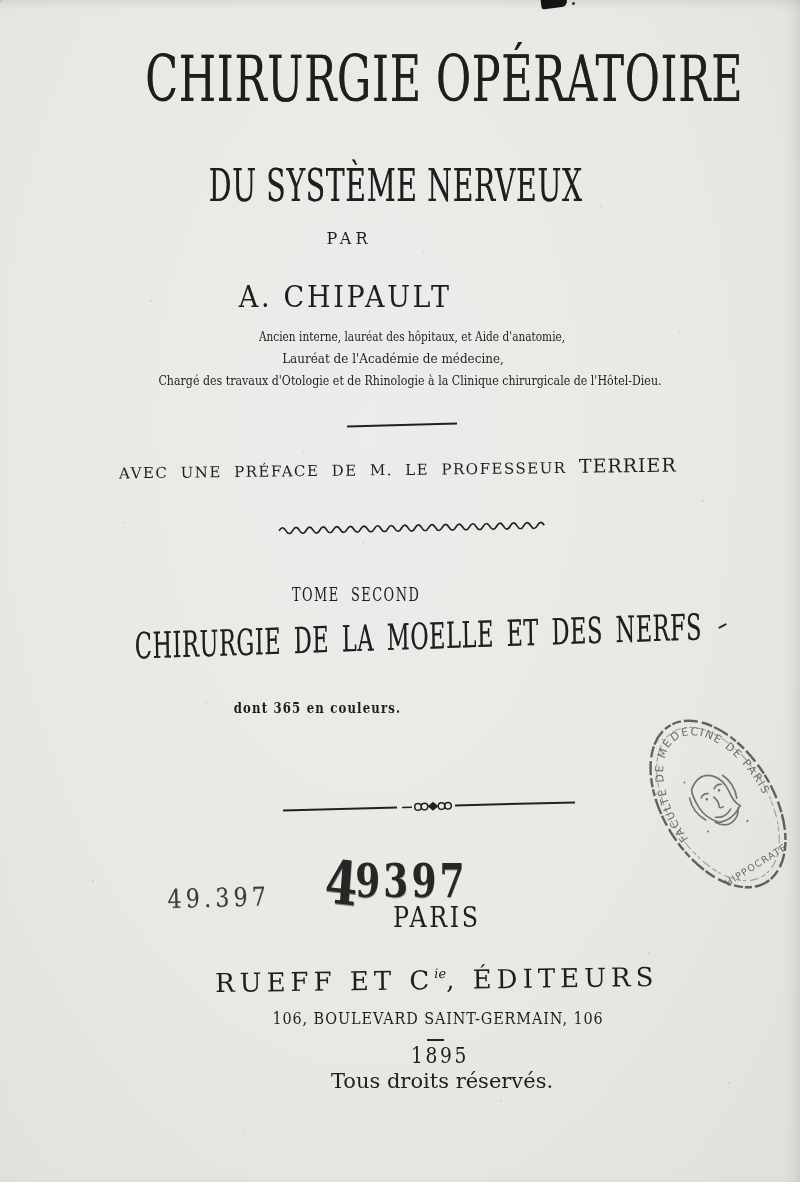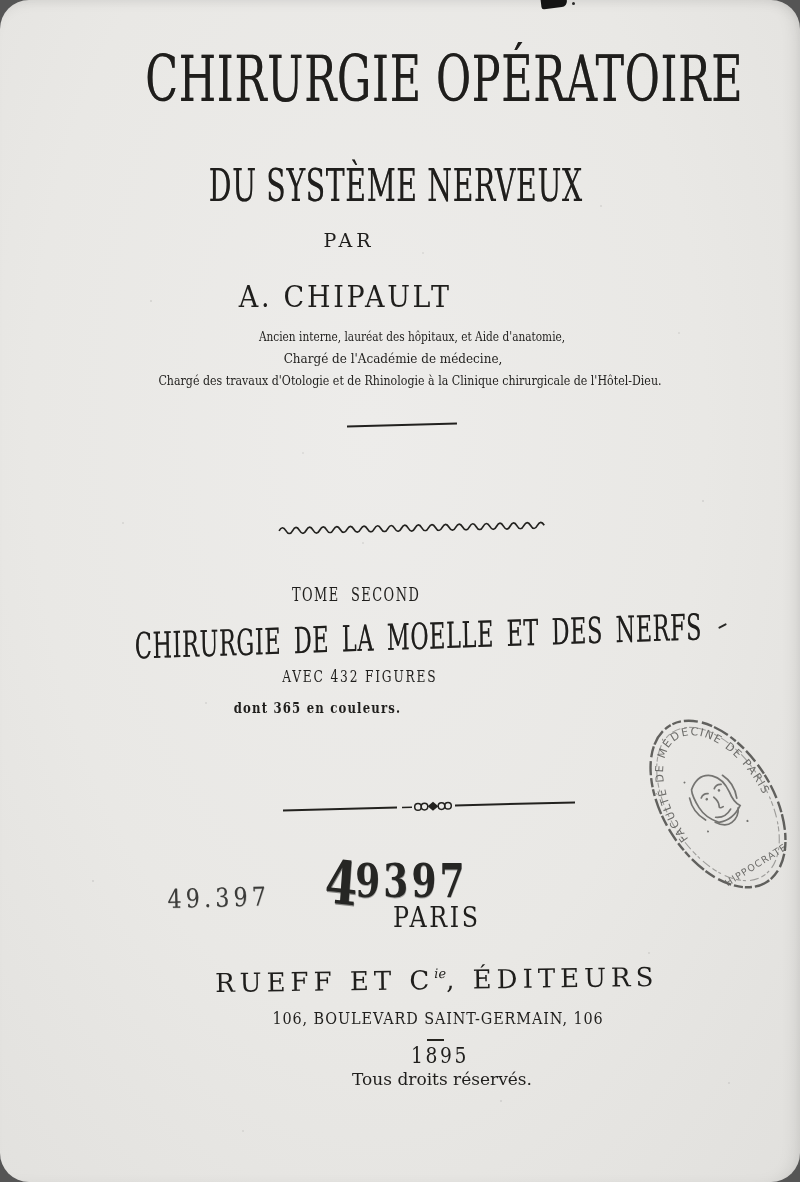--- a/index.html
+++ b/index.html
@@ -2,27 +2,26 @@
 <html><head>
 <meta charset="utf-8">
 <style>
   html,body{margin:0;padding:0;background:#555;}
   .page{
     position:relative;width:800px;height:1182px;overflow:hidden;
     background:radial-gradient(ellipse at 46% 36%, #edecea 0%, #e9e8e5 55%, #e1e0dd 100%);
     font-family:"DejaVu Serif","Liberation Serif",serif;
     color:#1f1e1c;
     box-shadow:inset -10px 0 20px -12px rgba(0,0,0,.18), inset 0 10px 16px -12px rgba(0,0,0,.12);
-    border-radius:29px;
   }
   .line{position:absolute;left:0;right:0;text-align:center;white-space:nowrap;line-height:1;}
   .line>span{display:inline-block;line-height:1;}
   .t1{top:47px;}  .t1>span{font-size:64px;letter-spacing:1px;transform:translateX(-2px) scaleX(.67);text-shadow:0 0 .6px rgba(20,20,20,.55);}
   .t2{top:139px;margin-top:24px;} .t2>span{font-size:45px;letter-spacing:1px;transform:translateX(-4px) scaleX(.63);text-shadow:0 0 .5px rgba(20,20,20,.5);}
-  .par{top:231px;} .par>span{font-size:19px;letter-spacing:4px;transform:translateX(-51px);}
+  .par{top:231px;} .par>span{font-size:16px;letter-spacing:4px;transform:translateX(-51px);}
   .name{top:282px;margin-left:7px;} .name>span{font-size:30px;letter-spacing:3px;transform:translateX(-58px) scaleX(.9);}
   .cred{font-size:12px;}
   .cr1{top:331px;} .cr1>span{transform:translateX(12px) scaleX(.88);}
   .cr2{top:353px;} .cr2>span{transform:translateX(-7px);}
   .cr3{top:374px;font-size:13px;} .cr3>span{transform:translateX(10px) scaleX(.85);}
   .rule1{position:absolute;left:347px;top:424px;width:110px;height:2px;background:#22211f;transform:rotate(-1.6deg);}
   .preface{top:459px;} .preface>span{font-size:15px;letter-spacing:1.5px;word-spacing:6px;transform:translateX(-2px) rotate(-.7deg);}
   .preface .big{font-size:19px;letter-spacing:1px;}
   .wavy{position:absolute;left:278px;top:520px;transform:rotate(-1.2deg);}
   .tome{top:586px;text-align:center;} .tome>span{font-size:18px;letter-spacing:2px;word-spacing:8px;transform:translateX(-44px) scaleX(.72);}
@@ -35,21 +34,21 @@
   .numL{position:absolute;left:325px;top:841px;font-weight:bold;color:#262624;transform:scaleX(.78);transform-origin:left top;white-space:nowrap;}
   .numL .four{font-size:60px;display:inline-block;transform:translateY(7px) rotate(5deg);margin-right:-3px;text-shadow:1px 1px 0 rgba(38,38,36,.5);}
   .numL .rest{font-size:46px;letter-spacing:4px;display:inline-block;text-shadow:.5px .5px 0 rgba(38,38,36,.35);}
   .numS{position:absolute;left:167px;top:884px;font-size:26px;letter-spacing:5px;color:#3b3b39;transform:rotate(-1.5deg) scaleX(.85);transform-origin:left top;text-shadow:.4px .4px 0 rgba(59,59,57,.3);}
   .paris{top:904px;} .paris>span{font-size:27px;letter-spacing:3px;transform:translateX(37px) scaleX(.88);}
   .pub{top:967px;} .pub>span{font-size:26px;letter-spacing:5px;transform:translateX(37px) rotate(-.8deg);}
   .pub .sup{font-size:13px;position:relative;top:-11px;letter-spacing:0;font-style:italic;}
   .addr{top:1011px;} .addr>span{font-size:16px;letter-spacing:1px;transform:translateX(38px) scaleX(.9);}
   .dash{position:absolute;left:427px;top:1039px;width:17px;height:2px;background:#25241f;}
   .year{top:1045px;} .year>span{font-size:22px;letter-spacing:3px;transform:translateX(40px) scaleX(.85);}
-  .rights{top:1071px;} .rights>span{font-size:17px;transform:translateX(42px);}
+  .rights{top:1071px;} .rights>span{font-size:21px;transform:translateX(42px);}
   .topfrag{position:absolute;left:541px;top:-3px;width:26px;height:11px;background:#141414;border-radius:3px 8px 9px 4px;transform:rotate(-7deg);}
   .topdot{position:absolute;left:572px;top:2px;width:3px;height:3px;background:#2a2a2a;border-radius:50%;}
   .speckle{position:absolute;left:0;top:0;width:2px;height:2px;border-radius:50%;background:rgba(0,0,0,.12);
     box-shadow:150px 300px 0 rgba(0,0,0,.10),600px 205px 0 rgba(0,0,0,.09),702px 500px 0 rgba(0,0,0,.10),
     205px 702px 0 rgba(0,0,0,.09),500px 1100px 0 rgba(0,0,0,.10),302px 452px 0 rgba(0,0,0,.08),
     648px 952px 0 rgba(0,0,0,.09),92px 880px 0 rgba(0,0,0,.10),728px 1082px 0 rgba(0,0,0,.09),
     422px 252px 0 rgba(0,0,0,.08),362px 542px 0 rgba(0,0,0,.09),242px 1130px 0 rgba(0,0,0,.08),
     562px 640px 0 rgba(0,0,0,.09),678px 332px 0 rgba(0,0,0,.08),122px 522px 0 rgba(0,0,0,.09);}
   svg text{font-family:"DejaVu Sans","Liberation Sans",sans-serif;}
 </style>
@@ -62,34 +61,36 @@
   <div class="topdot"></div>
   <div class="speckle"></div>
 
   <div class="line t1"><span>CHIRURGIE OPÉRATOIRE</span></div>
   <div class="line t2"><span>DU SYSTÈME NERVEUX</span></div>
 
   <div class="line par"><span>PAR</span></div>
   <div class="line name"><span>A. CHIPAULT</span></div>
 
   <div class="line cred cr1"><span>Ancien interne, lauréat des hôpitaux, et Aide d'anatomie,</span></div>
-  <div class="line cred cr2"><span>Chargé de l'Académie de médecine,</span></div>
+  <div class="line cred cr2"><span>Lauréat de l'Académie de médecine,</span></div>
   <div class="line cred cr3"><span>Chargé des travaux d'Otologie et de Rhinologie à la Clinique chirurgicale de l'Hôtel-Dieu.</span></div>
 
   <div class="rule1"></div>
 
+  <div class="line preface">
+    <span><span>AVEC UNE PRÉFACE DE M. LE PROFESSEUR</span> <span class="big">TERRIER</span></span>
+  </div>
 
   <svg class="wavy" width="272" height="12" viewBox="0 0 272 12">
     <path d="M1,8 q3.4,-6 6.8,0 t6.8,0 t6.8,0 t6.8,0 t6.8,0 t6.8,0 t6.8,0 t6.8,0 t6.8,0 t6.8,0 t6.8,0 t6.8,0 t6.8,0 t6.8,0 t6.8,0 t6.8,0 t6.8,0 t6.8,0 t6.8,0 t6.8,0 t6.8,0 t6.8,0 t6.8,0 t6.8,0 t6.8,0 t6.8,0 t6.8,0 t6.8,0 t6.8,0 t6.8,0 t6.8,0 t6.8,0 t6.8,0 t6.8,0 t6.8,0 t6.8,0 t6.8,0 t6.8,0 t6.8,0" fill="none" stroke="#23221f" stroke-width="1.7"></path>
   </svg>
 
   <div class="line tome"><span>TOME SECOND</span></div>
   <div class="line moelle"><span>CHIRURGIE DE LA MOELLE ET DES NERFS</span></div>
   <div class="tick"></div>
-  <div class="line figs"><span>AVEC 432 FIGURES</span></div>
   <div class="line coul"><span>dont 365 en couleurs.</span></div>
 
   <svg class="ornament" width="296" height="20" viewBox="0 0 296 20">
     <g stroke="#23221f" fill="none">
       <line x1="2" y1="14.6" x2="116" y2="11.6" stroke-width="2"></line>
       <line x1="121" y1="11.6" x2="131" y2="11.2" stroke-width="1.5"></line>
       <circle cx="137" cy="10.9" r="3.3" stroke-width="1.5"></circle>
       <circle cx="143.5" cy="10.6" r="3.3" stroke-width="1.5"></circle>
       <polygon points="152,5.8 157.4,10.3 152,14.8 146.6,10.3" fill="#23221f" stroke="none"></polygon>
       <circle cx="160.5" cy="10.1" r="3.3" stroke-width="1.5"></circle>

